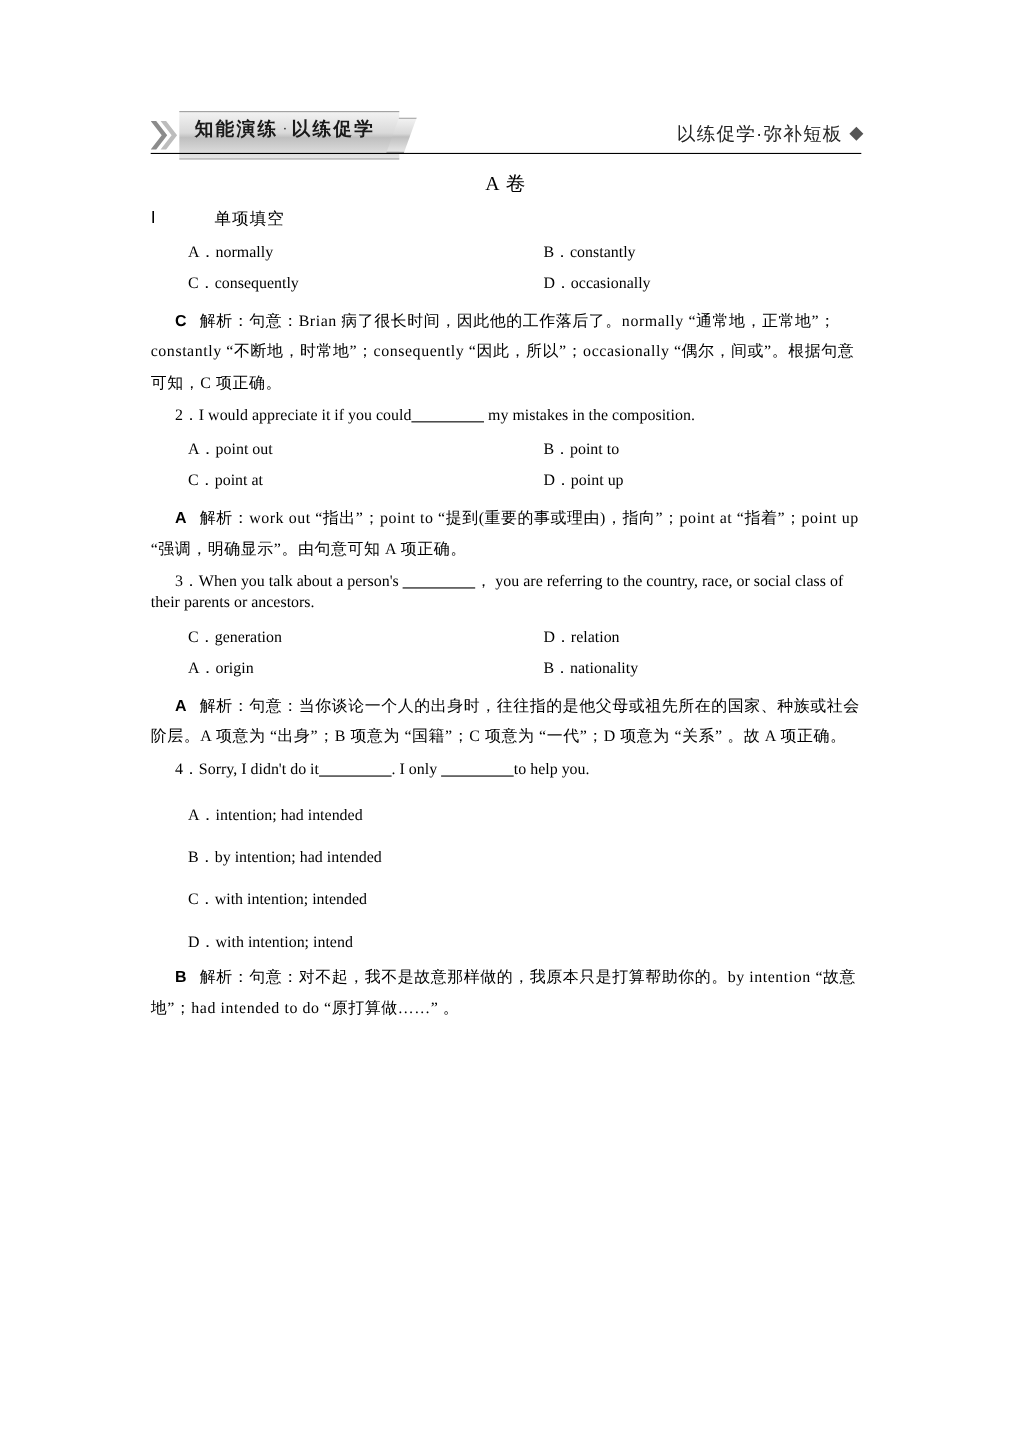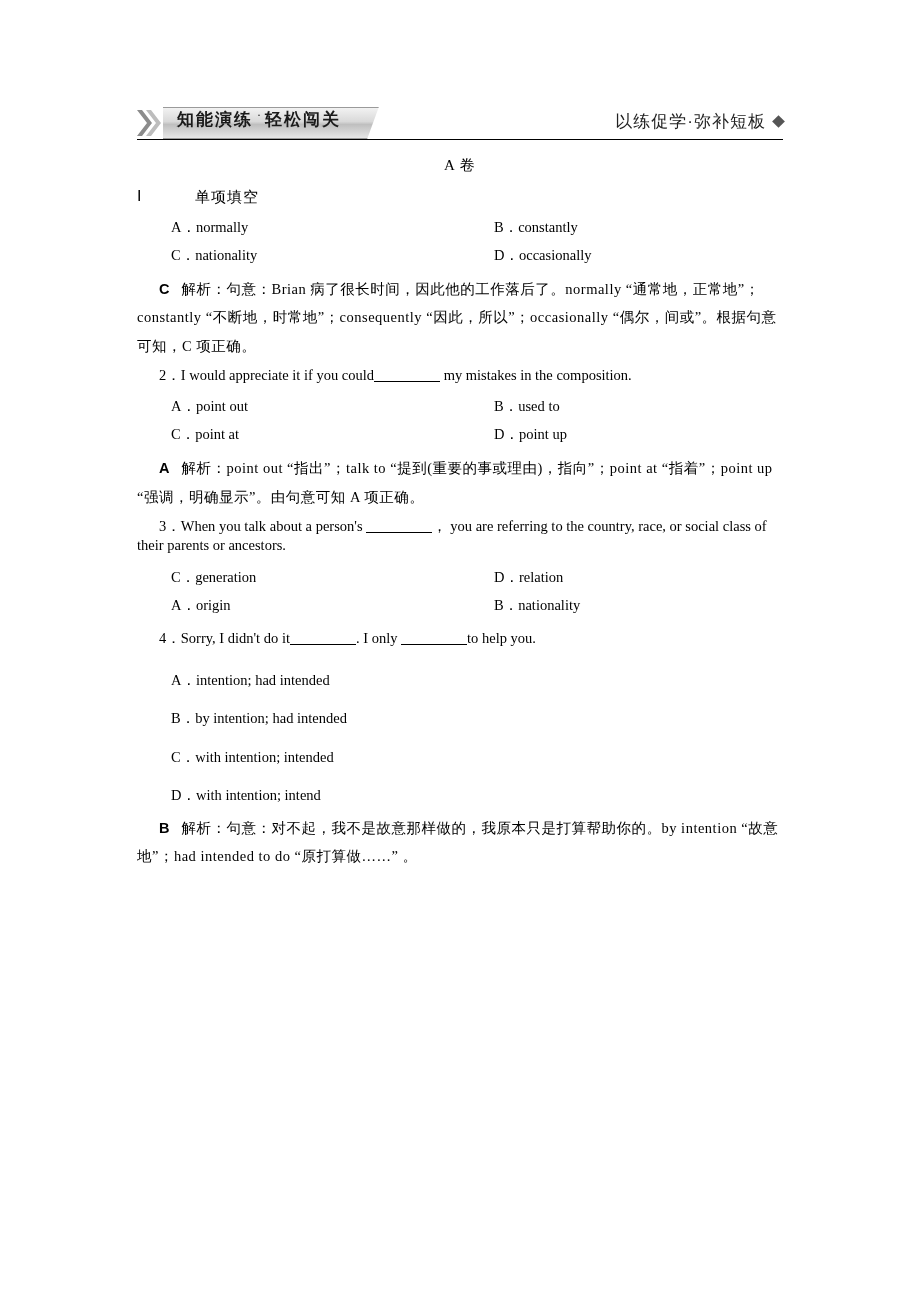--- a/index.html
+++ b/index.html
@@ -44,21 +44,22 @@
     position: relative;
     overflow: hidden;
   }
   .chev svg { display:block; }
   .banner-body {
     height: 30px;
     background: linear-gradient(to bottom, #f2f2f2 0%, #d9d9d9 45%, #bfbfbf 55%, #e6e6e6 100%);
     border-top: 1px solid #9a9a9a;
     border-bottom: 1px solid #9a9a9a;
     display: flex;
-    padding: 0 22px 0 14px;
+    align-items: center;
+    padding: 0 22px 12px 14px;
     position: relative;
   }
   .banner-title {
     font-family: "Liberation Sans", sans-serif;
     font-weight: bold;
     font-size: 17px;
     letter-spacing: 2px;
     color: #1a1a1a;
     white-space: nowrap;
   }
@@ -107,21 +108,21 @@
   .content {
     position: absolute;
     top: 158px;
     left: 137px;
     width: 646px;
     font-size: 14.5px;
     line-height: 1;
   }
   .center-title {
     text-align: center;
-    font-size: 15px;
+    font-size: 18px;
     margin-bottom: 16px;
     letter-spacing: 1px;
   }
   .sec-head {
     display: flex;
     margin-bottom: 16px;
   }
   .sec-num {
     width: 58px;
     font-size: 15px;
@@ -180,21 +181,21 @@
     <div class="banner">
       <div class="chev">
         <svg width="26" height="30" viewBox="0 0 26 30">
           <polygon points="0,2 10,15 0,28 5,28 15,15 5,2" fill="#8c8c8c"></polygon>
           <polygon points="9,2 19,15 9,28 14,28 24,15 14,2" fill="#bdbdbd"></polygon>
         </svg>
       </div>
       <div class="banner-body">
         <span class="banner-title">知能演练</span>
         <span class="banner-dot">·</span>
-        <span class="banner-title">轻松闯关</span>
+        <span class="banner-title">以练促学</span>
       </div>
       <div class="banner-slant"></div>
     </div>
     <div class="header-right">
       <span>以练促学·弥补短板</span>
       <span class="rhombus"></span>
     </div>
     <div class="header-rule"></div>
   </div>
 
@@ -205,56 +206,59 @@
     <div class="sec-head">
       <div class="sec-num">Ⅰ</div>
       <div class="sec-name">单项填空</div>
     </div>
 
     <div class="opts2">
       <div class="col">A．normally</div>
       <div class="col">B．constantly</div>
     </div>
     <div class="opts2">
-      <div class="col">C．nationality</div>
+      <div class="col">C．consequently</div>
       <div class="col">D．occasionally</div>
     </div>
     <div class="ans">
       <span class="letter">C</span><span class="cn">解析：句意：Brian 病了很长时间，因此他的工作落后了。normally “通常地，正常地”；constantly “不断地，时常地”；consequently “因此，所以”；occasionally “偶尔，间或”。根据句意可知，C 项正确。</span>
     </div>
     <div class="gap"></div>
 
     <div class="q">
       <span>2．I would appreciate it if you could</span><span class="blank"></span>
       <span>my mistakes in the composition.</span>
     </div>
     <div class="opts2">
       <div class="col">A．point out</div>
-      <div class="col">B．used to</div>
+      <div class="col">B．point to</div>
     </div>
     <div class="opts2">
       <div class="col">C．point at</div>
       <div class="col">D．point up</div>
     </div>
     <div class="ans">
-      <span class="letter">A</span><span class="cn">解析：point out “指出”；talk to “提到(重要的事或理由)，指向”；point at “指着”；point up “强调，明确显示”。由句意可知 A 项正确。</span>
+      <span class="letter">A</span><span class="cn">解析：work out “指出”；point to “提到(重要的事或理由)，指向”；point at “指着”；point up “强调，明确显示”。由句意可知 A 项正确。</span>
     </div>
     <div class="gap"></div>
 
     <div class="q">
       <span>3．When you talk about a person's</span>
       <span class="blank"></span><span>，  you are referring to the country, race, or social class of their parents or ancestors.</span>
     </div>
     <div class="opts2">
       <div class="col">C．generation</div>
       <div class="col">D．relation</div>
     </div>
     <div class="opts2">
       <div class="col">A．origin</div>
       <div class="col">B．nationality</div>
+    </div>
+    <div class="ans">
+      <span class="letter">A</span><span class="cn">解析：句意：当你谈论一个人的出身时，往往指的是他父母或祖先所在的国家、种族或社会阶层。A 项意为 “出身”；B 项意为 “国籍”；C 项意为 “一代”；D 项意为 “关系” 。故 A 项正确。</span>
     </div>
     <div class="gap"></div>
 
     <div class="q">
       <span>4．Sorry, I didn't do it</span><span class="blank"></span><span>. I only</span>
       <span class="blank"></span><span>to help you.</span>
     </div>
     <div class="opt-line">A．intention; had intended</div>
     <div class="opt-line">B．by intention; had intended</div>
     <div class="opt-line">C．with intention; intended</div>

